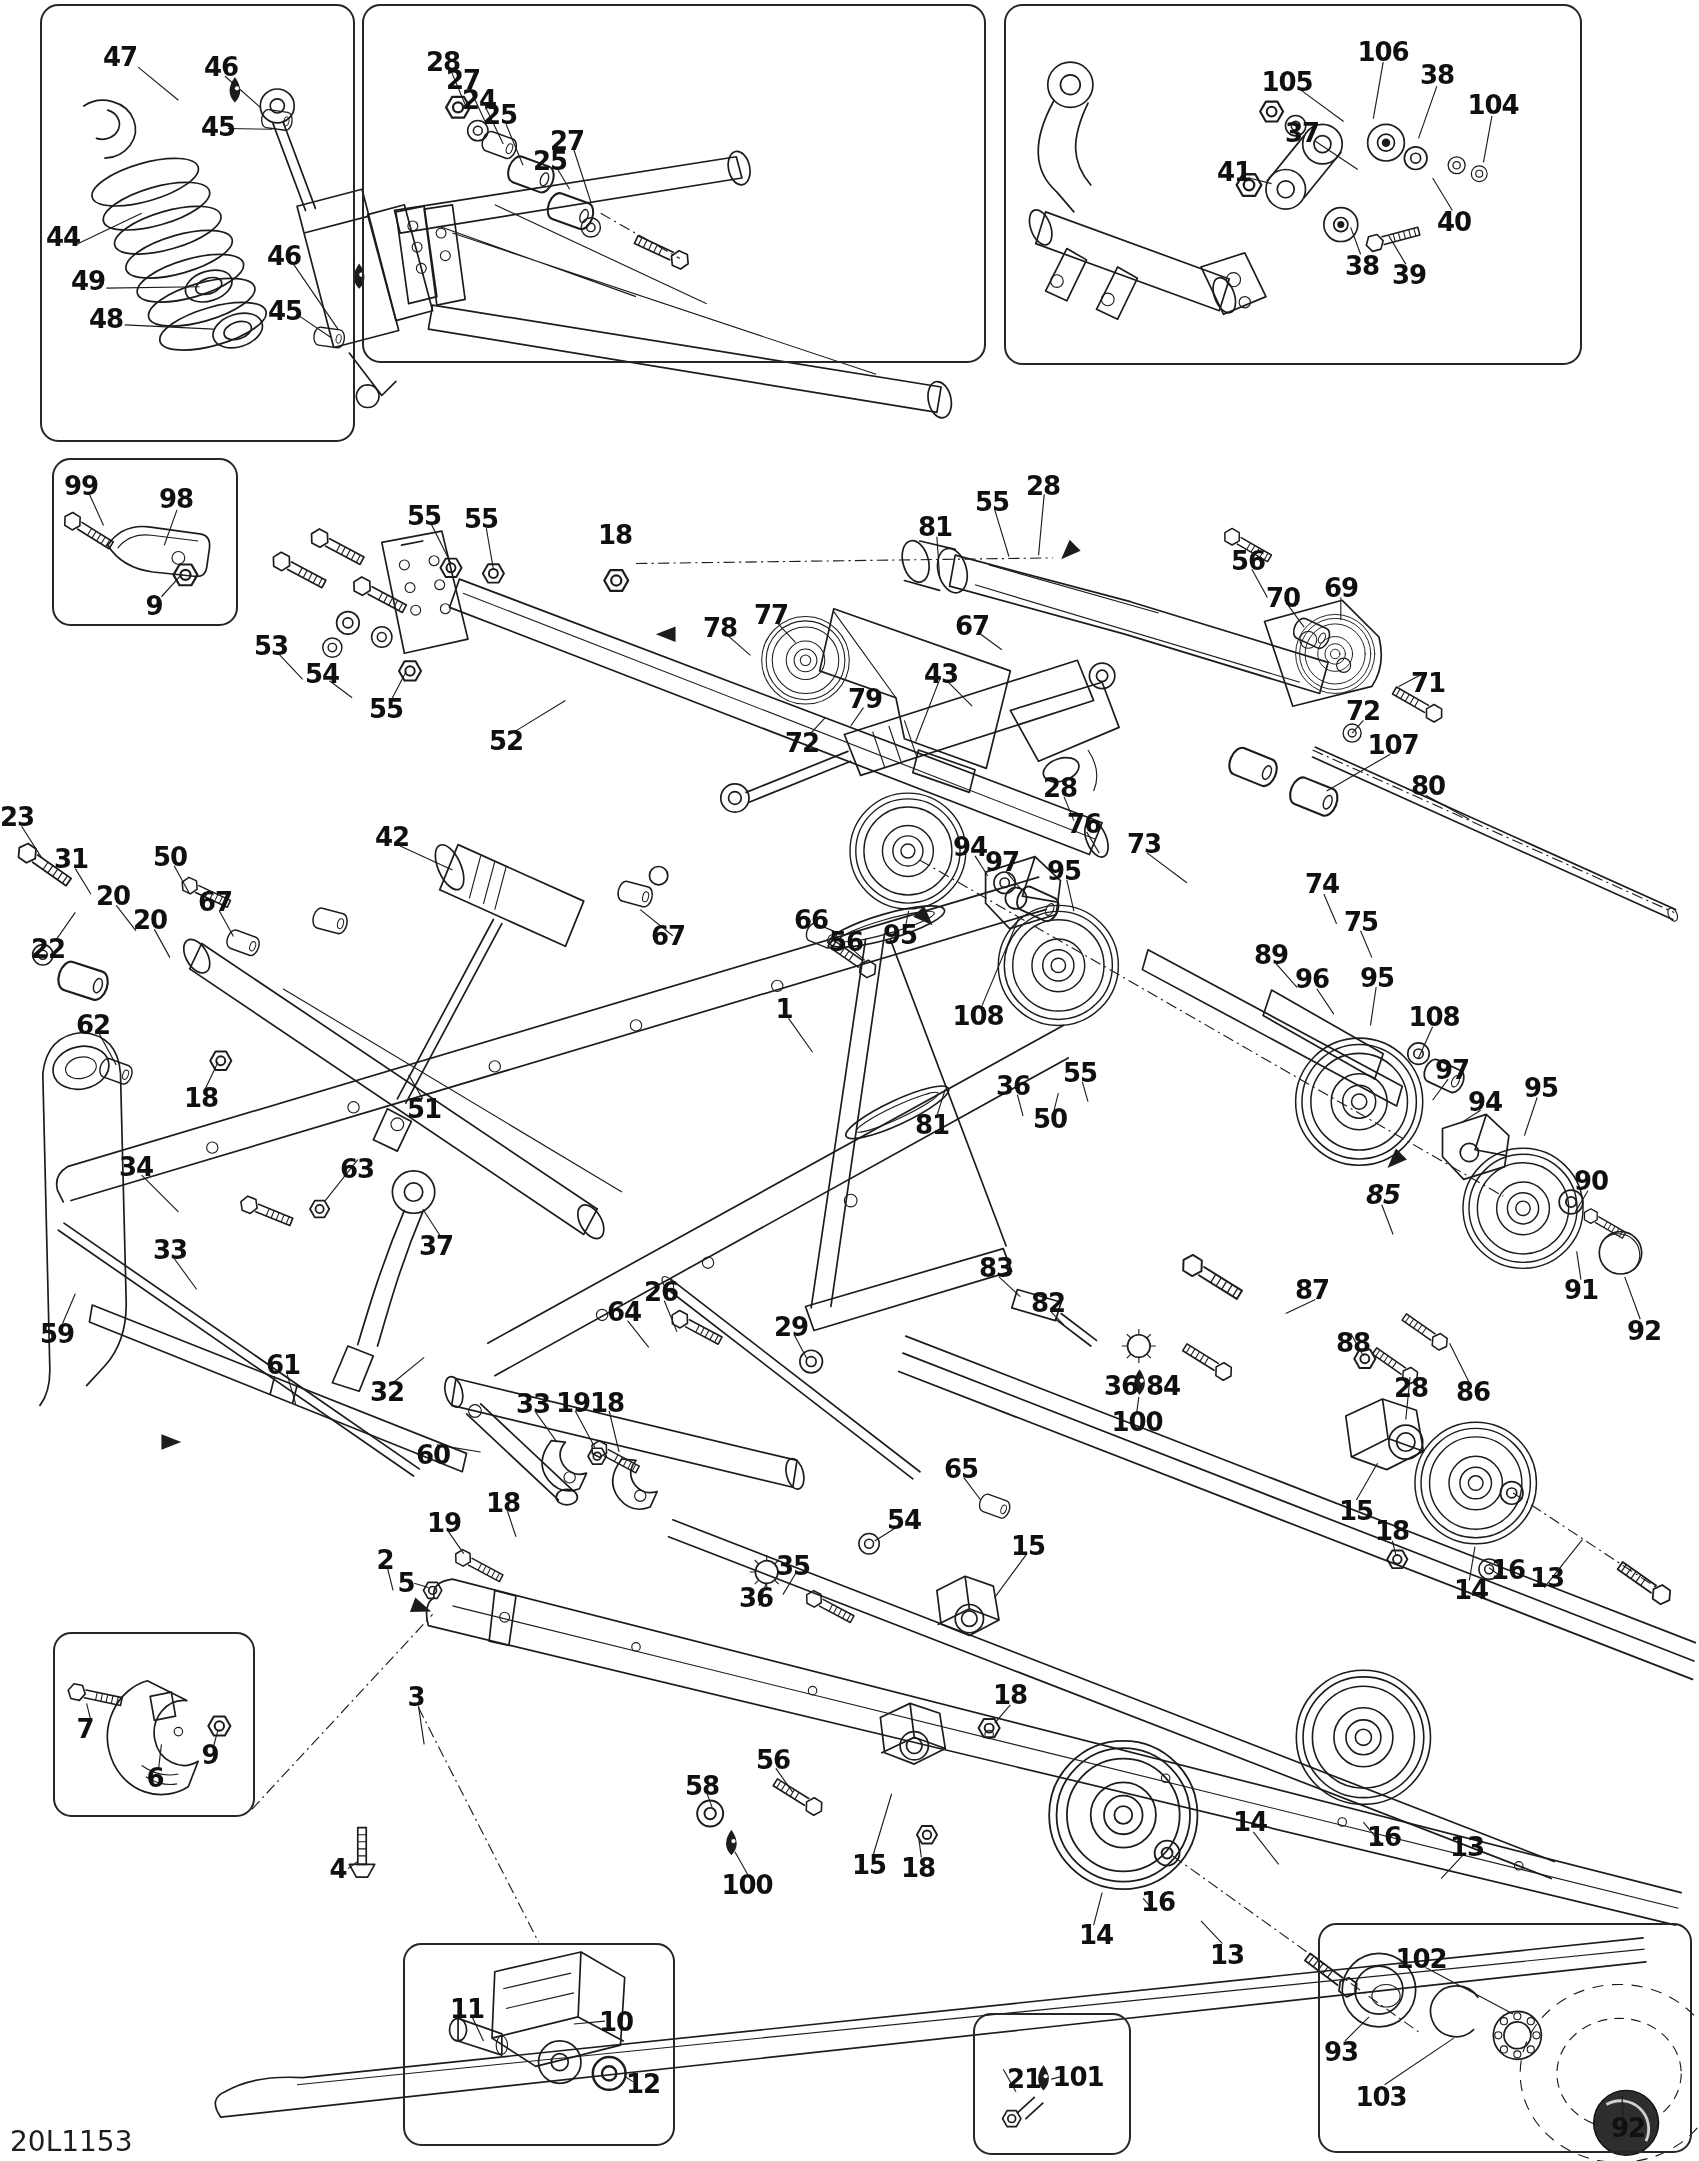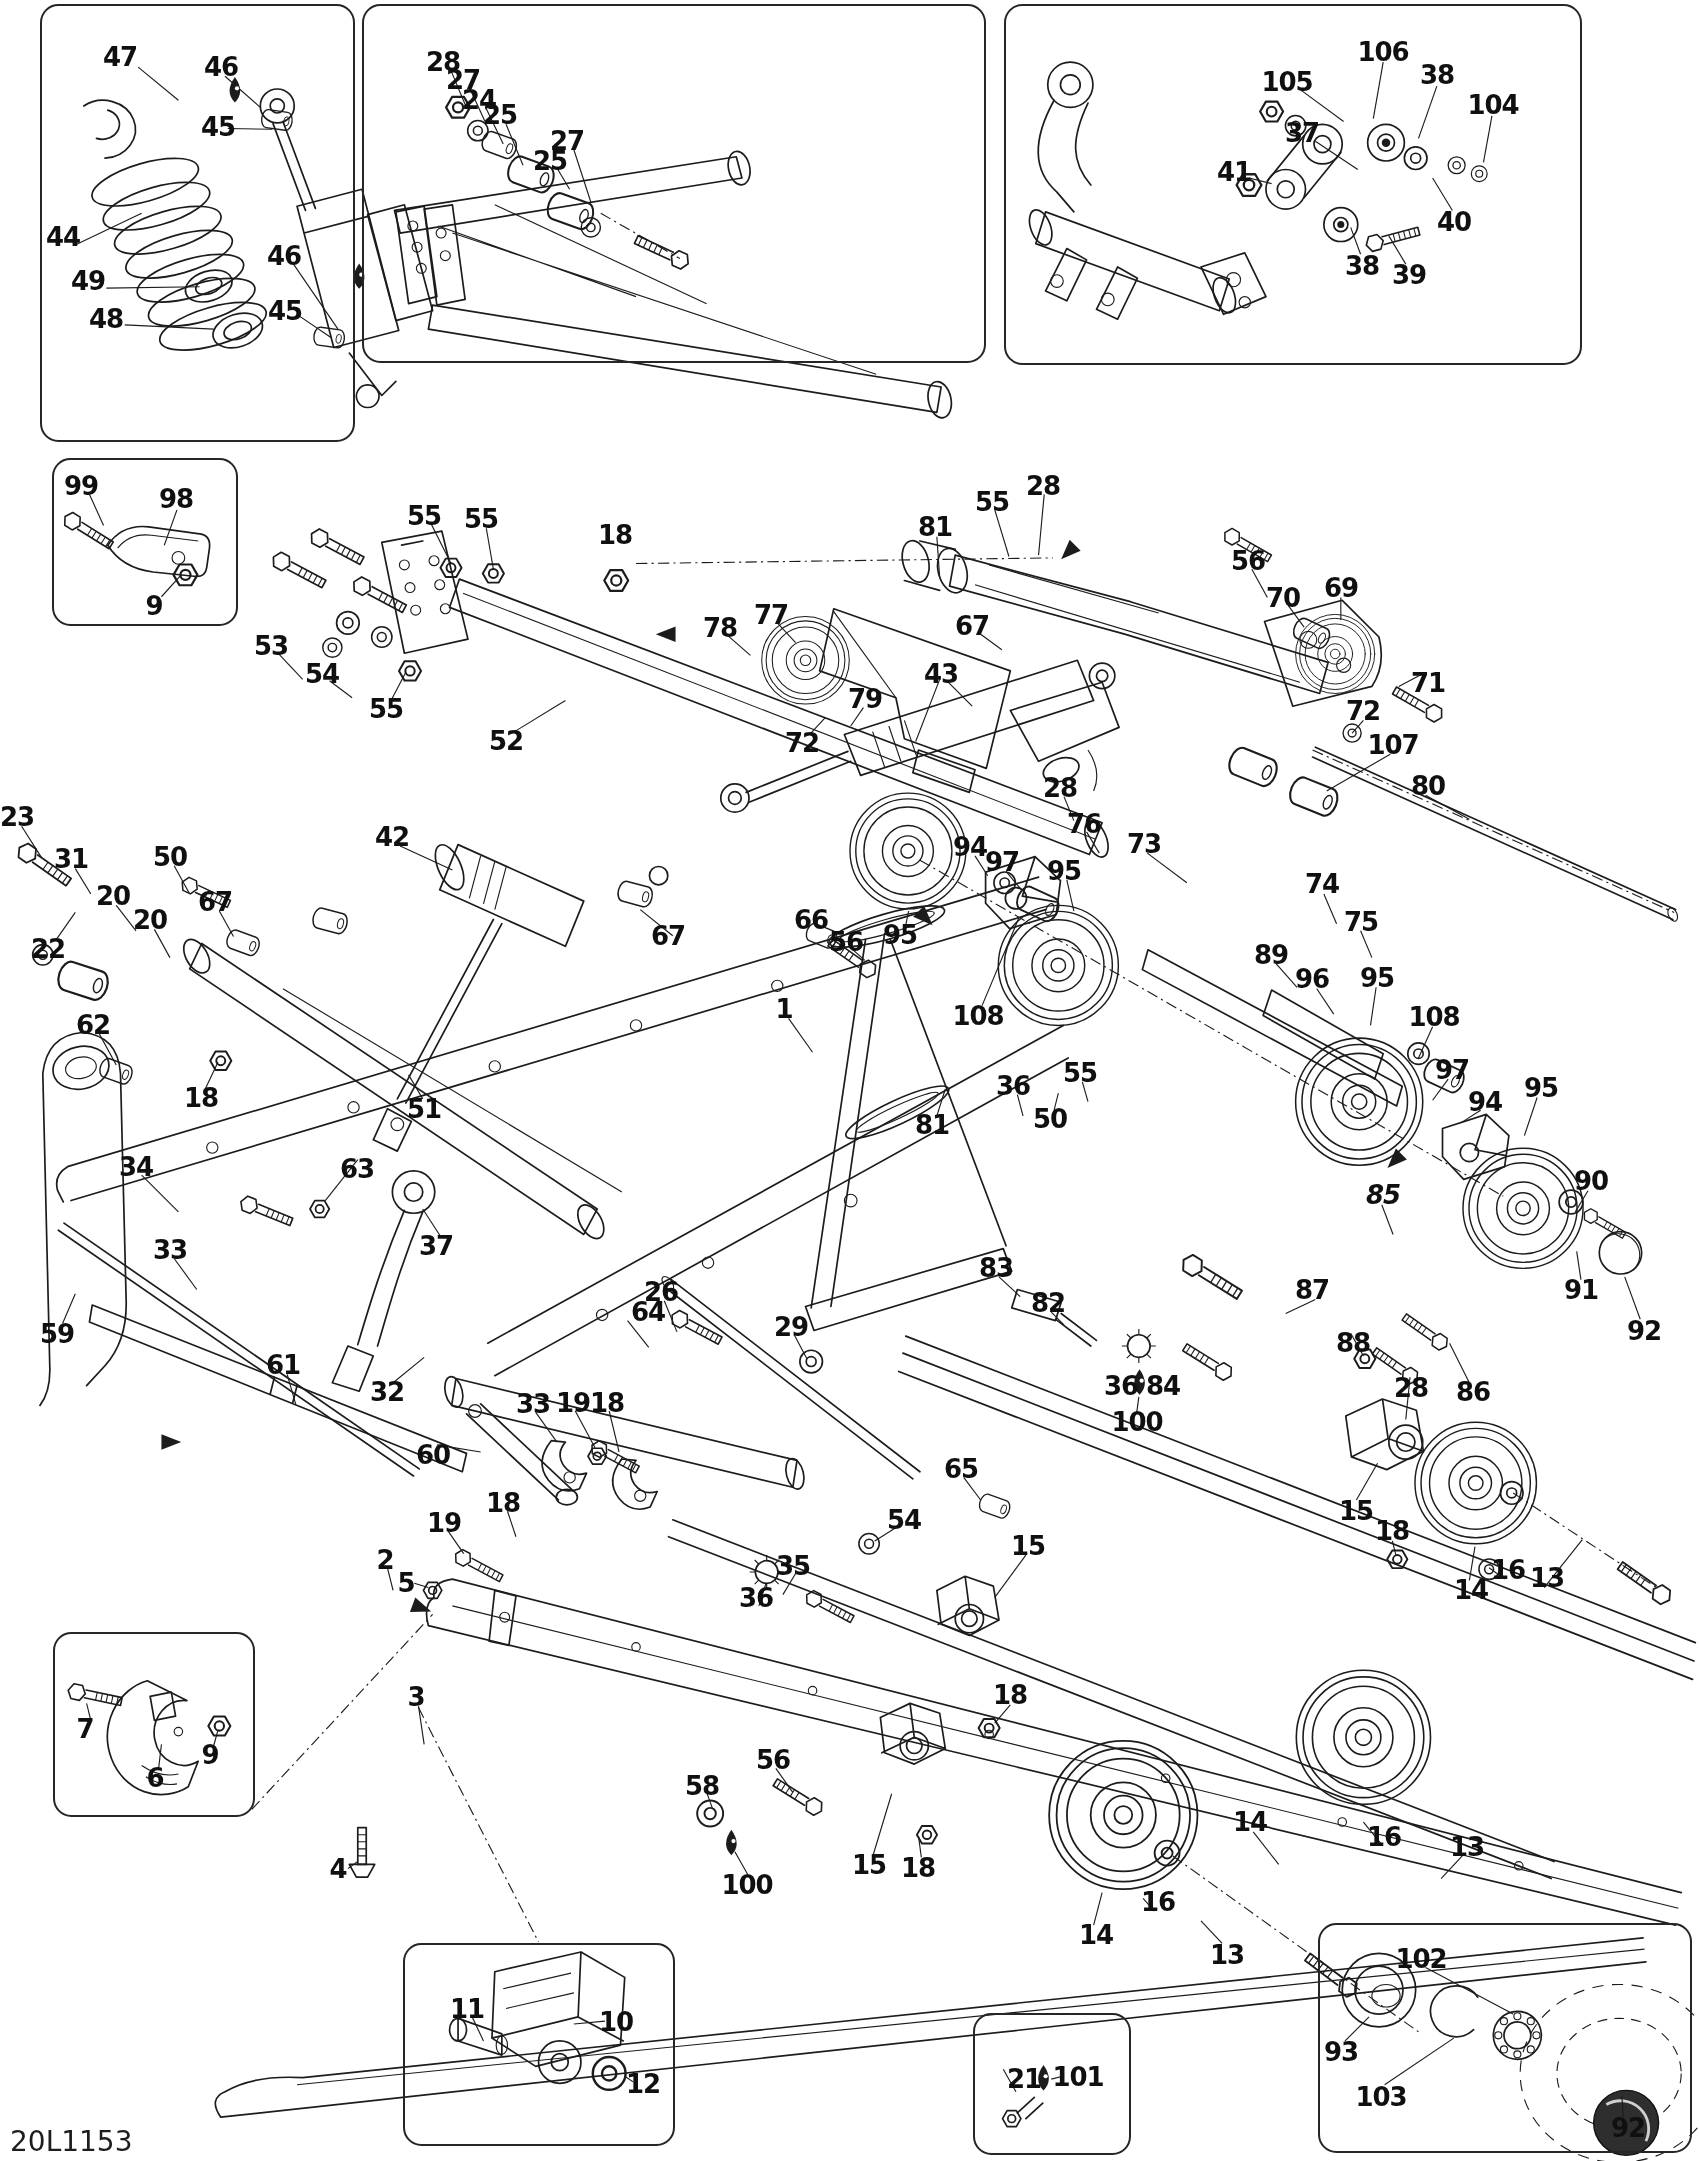--- a/index.html
+++ b/index.html
@@ -682,21 +682,21 @@
       <div class="plabel" style="left: 1383px; top: 1195px; font-style: italic;">85</div>
       <div class="plabel" style="left: 1312px; top: 1290px;">87</div>
       <div class="plabel" style="left: 1353px; top: 1343px;">88</div>
       <div class="plabel" style="left: 1411px; top: 1388px;">28</div>
       <div class="plabel" style="left: 1473px; top: 1392px;">86</div>
       <div class="plabel" style="left: 436px; top: 1246px;">37</div>
       <div class="plabel" style="left: 387px; top: 1392px;">32</div>
       <div class="plabel" style="left: 433px; top: 1455px;">60</div>
       <div class="plabel" style="left: 283px; top: 1365px;">61</div>
       <div class="plabel" style="left: 661px; top: 1292px;">26</div>
-      <div class="plabel" style="left: 624px; top: 1312px; margin-left: 24px;">64</div>
+      <div class="plabel" style="left: 624px; top: 1312px;">64</div>
       <div class="plabel" style="left: 791px; top: 1327px;">29</div>
       <div class="plabel" style="left: 533px; top: 1404px;">33</div>
       <div class="plabel" style="left: 573px; top: 1403px;">19</div>
       <div class="plabel" style="left: 607px; top: 1403px;">18</div>
       <div class="plabel" style="left: 996px; top: 1268px;">83</div>
       <div class="plabel" style="left: 1048px; top: 1303px;">82</div>
       <div class="plabel" style="left: 1121px; top: 1386px;">36</div>
       <div class="plabel" style="left: 1163px; top: 1386px;">84</div>
       <div class="plabel" style="left: 1137px; top: 1422px;">100</div>
       <div class="plabel" style="left: 961px; top: 1469px;">65</div>

